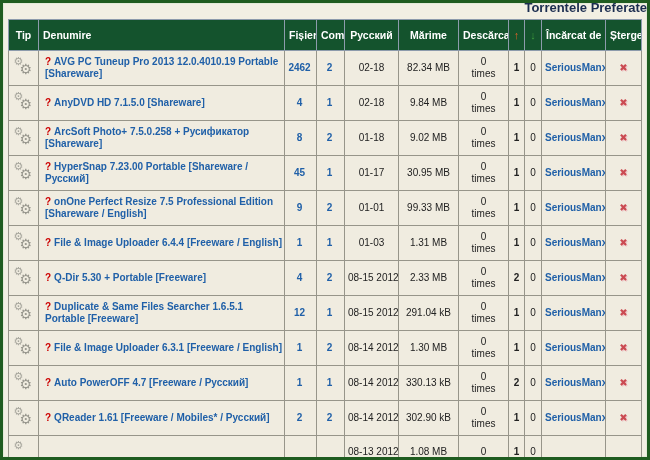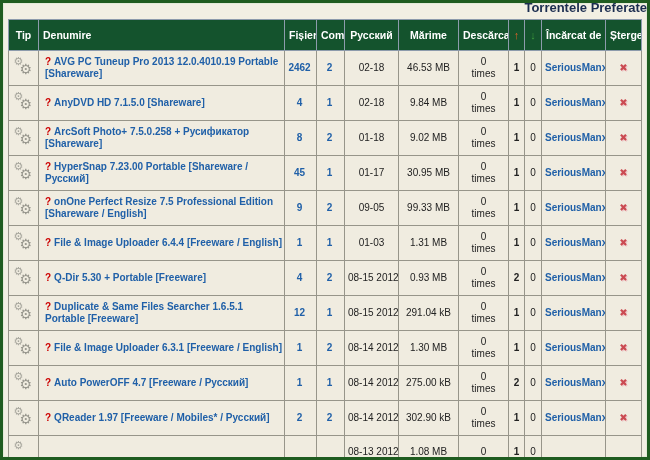--- a/index.html
+++ b/index.html
@@ -123,21 +123,21 @@
   <tr>
     <td class="c-tip">
       <span class="gears"><span class="gear-small"></span><span class="gear-big"></span></span>
     </td>
     <td class="c-name">
       <a class="qmark">?</a><a class="tname">AVG PC Tuneup Pro 2013 12.0.4010.19 Portable [Shareware]</a>
     </td>
     <td class="c-files"><a class="numlink">2462</a></td>
     <td class="c-com"><a class="numlink">2</a></td>
     <td class="c-date">02-18</td>
-    <td class="c-size">46.53 MB</td>
+    <td class="c-size">82.34 MB</td>
     <td class="c-dl">
       <div>0</div>
       <div>times</div>
     </td>
     <td class="c-seed">1</td>
     <td class="c-leech">0</td>
     <td class="c-upl"><a class="upl-link">SeriousManxD</a></td>
     <td class="c-del"><span class="del-x"></span></td>
   </tr>
 
@@ -206,21 +206,21 @@
 
   <tr>
     <td class="c-tip">
       <span class="gears"><span class="gear-small"></span><span class="gear-big"></span></span>
     </td>
     <td class="c-name">
       <a class="qmark">?</a><a class="tname">onOne Perfect Resize 7.5 Professional Edition [Shareware / English]</a>
     </td>
     <td class="c-files"><a class="numlink">9</a></td>
     <td class="c-com"><a class="numlink">2</a></td>
-    <td class="c-date">09-05</td>
+    <td class="c-date">01-01</td>
     <td class="c-size">99.33 MB</td>
     <td class="c-dl">
       <div>0</div>
       <div>times</div>
     </td>
     <td class="c-seed">1</td>
     <td class="c-leech">0</td>
     <td class="c-upl"><a class="upl-link">SeriousManxD</a></td>
     <td class="c-del"><span class="del-x"></span></td>
   </tr>
@@ -249,21 +249,21 @@
   <tr>
     <td class="c-tip">
       <span class="gears"><span class="gear-small"></span><span class="gear-big"></span></span>
     </td>
     <td class="c-name">
       <a class="qmark">?</a><a class="tname">Q-Dir 5.30 + Portable [Freeware]</a>
     </td>
     <td class="c-files"><a class="numlink">4</a></td>
     <td class="c-com"><a class="numlink">2</a></td>
     <td class="c-date">08-15 2012</td>
-    <td class="c-size">0.93 MB</td>
+    <td class="c-size">2.33 MB</td>
     <td class="c-dl">
       <div>0</div>
       <div>times</div>
     </td>
     <td class="c-seed">2</td>
     <td class="c-leech">0</td>
     <td class="c-upl"><a class="upl-link">SeriousManxD</a></td>
     <td class="c-del"><span class="del-x"></span></td>
   </tr>
 
@@ -312,37 +312,37 @@
   <tr>
     <td class="c-tip">
       <span class="gears"><span class="gear-small"></span><span class="gear-big"></span></span>
     </td>
     <td class="c-name">
       <a class="qmark">?</a><a class="tname">Auto PowerOFF 4.7 [Freeware / Русский]</a>
     </td>
     <td class="c-files"><a class="numlink">1</a></td>
     <td class="c-com"><a class="numlink">1</a></td>
     <td class="c-date">08-14 2012</td>
-    <td class="c-size">275.00 kB</td>
+    <td class="c-size">330.13 kB</td>
     <td class="c-dl">
       <div>0</div>
       <div>times</div>
     </td>
     <td class="c-seed">2</td>
     <td class="c-leech">0</td>
     <td class="c-upl"><a class="upl-link">SeriousManxD</a></td>
     <td class="c-del"><span class="del-x"></span></td>
   </tr>
 
   <tr>
     <td class="c-tip">
       <span class="gears"><span class="gear-small"></span><span class="gear-big"></span></span>
     </td>
     <td class="c-name">
-      <a class="qmark">?</a><a class="tname">QReader 1.97 [Freeware / Mobiles* / Русский]</a>
+      <a class="qmark">?</a><a class="tname">QReader 1.61 [Freeware / Mobiles* / Русский]</a>
     </td>
     <td class="c-files"><a class="numlink">2</a></td>
     <td class="c-com"><a class="numlink">2</a></td>
     <td class="c-date">08-14 2012</td>
     <td class="c-size">302.90 kB</td>
     <td class="c-dl">
       <div>0</div>
       <div>times</div>
     </td>
     <td class="c-seed">1</td>

